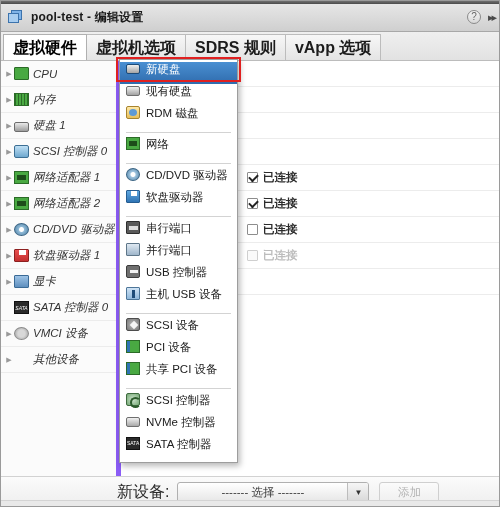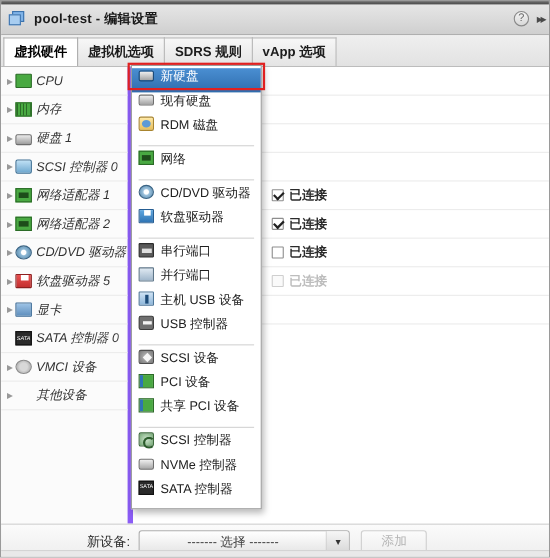--- a/index.html
+++ b/index.html
@@ -55,21 +55,21 @@
 
   
   .tabbar {
     position:absolute; left:0; top:31px; width:500px; height:29px;
     background: linear-gradient(to bottom,#efefef,#e2e2e2);
     border-bottom:1px solid #bcbcbc;
     display:flex; align-items:flex-end; padding-left:2px;
   }
   .tab {
     height:26px; line-height:25px; padding:0 9px;
-    font-size:12px; color:#1c1c1c; font-weight:bold;
+    font-size:16px; color:#1c1c1c; font-weight:bold;
     border:1px solid #bcbcbc; border-bottom:none;
     background: linear-gradient(to bottom,#f7f7f7,#e4e4e4);
     margin-right:-1px; white-space:nowrap;
   }
   .tab.active {
     background:#ffffff; color:#000; position:relative; z-index:2;
     border-color:#b0b0b0;
   }
 
   
@@ -195,21 +195,21 @@
     border:2px solid #e02020; z-index:50; pointer-events:none;
   }
 
   
   .bottombar {
     position:absolute; left:0; top:475px; width:500px; height:32px;
     background:linear-gradient(to bottom,#fbfbfb,#ededed);
     border-top:1px solid #d2d2d2;
     display:flex; align-items:center;
   }
-  .newdev-label { margin-left:78px; font-size:12px; color:#2b2b2b; }
+  .newdev-label { margin-left:116px; font-size:16px; color:#2b2b2b; }
   .newdev-combo {
     margin-left:8px; width:192px; height:21px;
     border:1px solid #b0b0b0; border-radius:3px;
     background:linear-gradient(to bottom,#ffffff,#e6e6e6);
     display:flex; align-items:center;
   }
   .newdev-combo .val { flex:1; text-align:center; font-size:11.5px; color:#3a3a3a; }
   .newdev-combo .arrow {
     width:21px; height:100%; border-left:1px solid #bdbdbd;
     display:flex; align-items:center; justify-content:center; font-size:8px; color:#333;
@@ -285,21 +285,21 @@
         <span class="slabel">网络适配器 2</span>
       </div>
       <div class="srow">
         <span class="caret">▶</span>
         <span class="sico ic-cd"></span>
         <span class="slabel">CD/DVD 驱动器 1</span>
       </div>
       <div class="srow">
         <span class="caret">▶</span>
         <span class="sico ic-floppy"></span>
-        <span class="slabel">软盘驱动器 5</span>
+        <span class="slabel">软盘驱动器 1</span>
       </div>
       <div class="srow">
         <span class="caret">▶</span>
         <span class="sico ic-video"></span>
         <span class="slabel">显卡</span>
       </div>
       <div class="srow">
         <span class="caret empty">▶</span>
         <span class="sico ic-sata">SATA</span>
         <span class="slabel">SATA 控制器 0</span>
@@ -412,26 +412,26 @@
     <div class="msep"></div>
     <div class="mitem">
       <span class="mico mico-serial"></span>
       <span>串行端口</span>
     </div>
     <div class="mitem">
       <span class="mico mico-parallel"></span>
       <span>并行端口</span>
     </div>
     <div class="mitem">
+      <span class="mico mico-usbctl"></span>
+      <span>USB 控制器</span>
+    </div>
+    <div class="mitem">
       <span class="mico mico-usbdev"></span>
       <span>主机 USB 设备</span>
-    </div>
-    <div class="mitem">
-      <span class="mico mico-usbctl"></span>
-      <span>USB 控制器</span>
     </div>
     <div class="msep"></div>
     <div class="mitem">
       <span class="mico mico-scsidev"></span>
       <span>SCSI 设备</span>
     </div>
     <div class="mitem">
       <span class="mico mico-pci"></span>
       <span>PCI 设备</span>
     </div>

